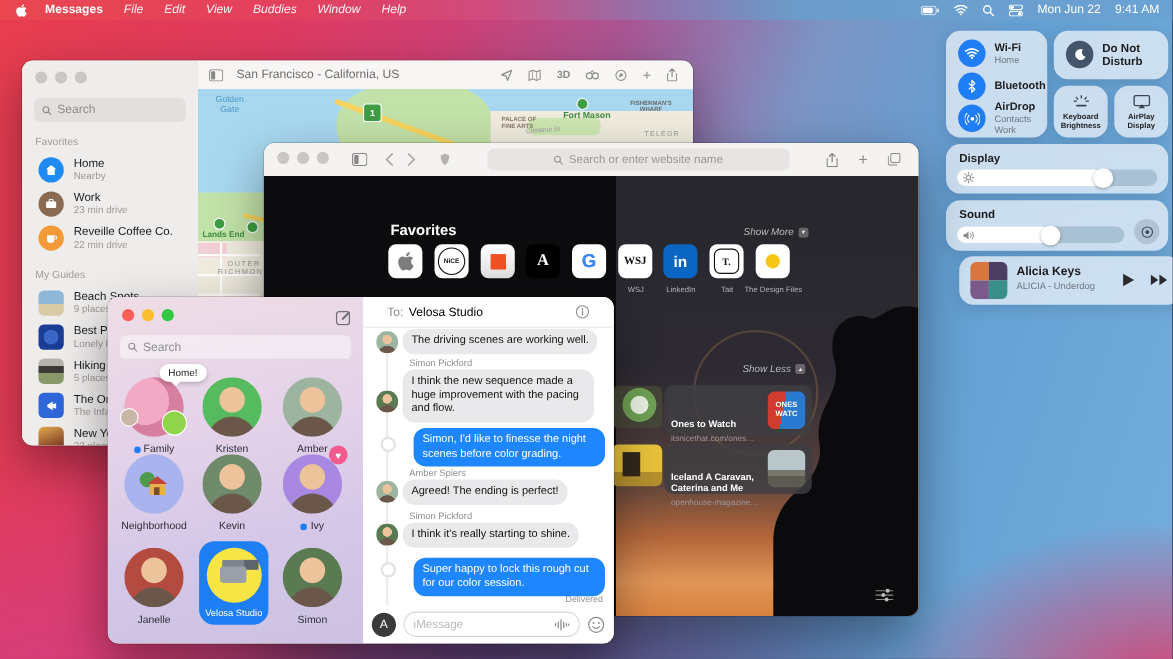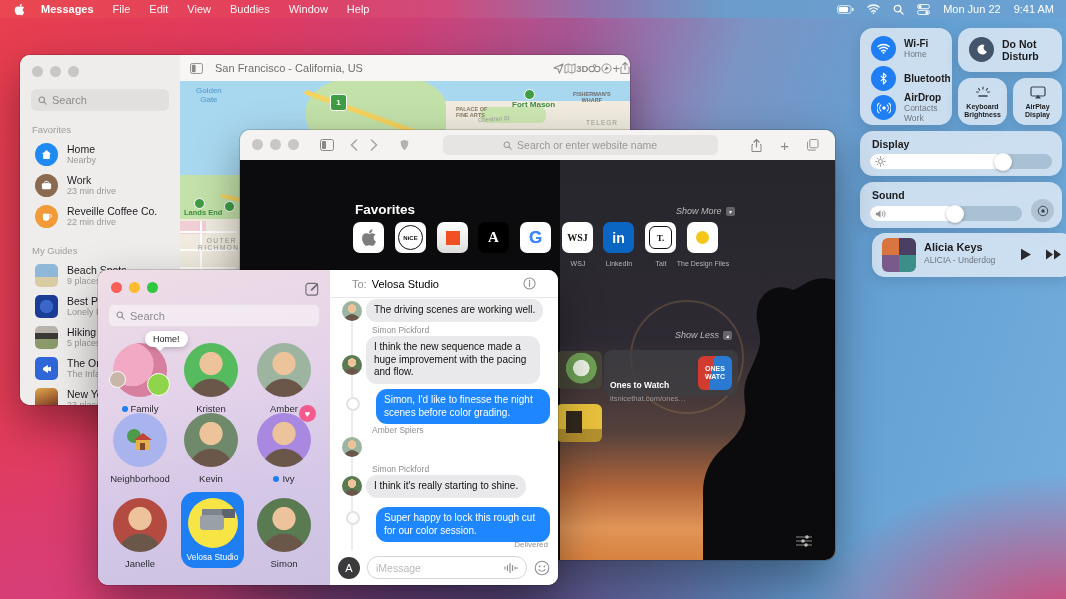--- a/index.html
+++ b/index.html
@@ -10,21 +10,21 @@
     background:
       radial-gradient(ellipse 420px 260px at 3% 100%, rgba(214,62,122,.95), rgba(214,62,122,0) 70%),
       radial-gradient(ellipse 620px 330px at 45% 108%, rgba(74,52,110,.95), rgba(74,52,110,0) 65%),
       radial-gradient(ellipse 420px 240px at 100% 104%, rgba(222,56,104,.9), rgba(222,56,104,0) 62%),
       linear-gradient(108deg,#e83e4e 0%,#e03a5f 20%,#cf3f74 33%,#a85694 46%,#7b94c4 60%,#639fd2 74%,#74aede 100%);}
   
   .menubar{position:absolute;left:0;top:0;width:1066px;height:18px;z-index:50;
     background:linear-gradient(90deg,#ea4750 0%,#e2405f 26%,#cf4b7e 42%,#8f74ad 56%,#6b9cca 68%,#6aa2d4 100%);
     display:flex;align-items:center;color:#fff;font-size:11px;}
   .menubar .apple{margin:0 16px 0 14px;display:flex;}
-  .menubar .mitem{margin-right:19px;opacity:.95;}
+  .menubar .mitem{margin-right:19px;opacity:.95;font-style:italic;}
   .menubar .mapp{font-weight:bold;margin-right:19px;}
   .mb-right{margin-left:auto;display:flex;align-items:center;gap:13px;padding-right:12px;}
   .mb-right .txt{font-size:11px;}
   
   .win{position:absolute;border-radius:10px;box-shadow:0 18px 45px rgba(0,0,0,.38),0 0 0 1px rgba(0,0,0,.15);overflow:hidden;}
   .tl{width:11px;height:11px;border-radius:50%;display:inline-block;margin-right:7px;}
   .tl.gray{background:#c9c6c4;}
   .tl.r{background:#f95f57;} .tl.y{background:#fbbd2e;} .tl.g{background:#2fc840;}
   
   #maps{left:20px;top:55px;width:610px;height:350px;background:#efedec;z-index:10;}
@@ -32,21 +32,21 @@
   .maps-side .lights{padding:8px 0 0 12px;}
   .m-search{margin:8px 11px 0;height:22px;background:#e2e0df;border-radius:6px;display:flex;align-items:center;padding:0 7px;color:#8e8b89;font-size:11px;gap:5px;}
   .m-sec{font-size:9.5px;color:#a09d9a;margin:13px 0 4px 12px;}
   .m-row{display:flex;align-items:center;gap:9px;padding:4px 0 4px 15px;}
   .m-ic{width:23px;height:23px;border-radius:50%;flex:none;display:flex;align-items:center;justify-content:center;}
   .m-th{width:23px;height:23px;border-radius:5px;flex:none;}
   .m-tt{font-size:10.5px;color:#1c1c1e;line-height:12px;white-space:nowrap;}
   .m-st{font-size:9px;color:#9b9896;line-height:11px;white-space:nowrap;}
   .maps-bar{position:absolute;left:160px;top:0;right:0;height:26px;background:#f7f6f5;border-bottom:1px solid #d9d6d4;display:flex;align-items:center;color:#8b8987;}
   .maps-bar .ttl{font-size:11px;color:#6f6d6b;margin-left:12px;}
-  .maps-bar .acts{margin-left:auto;display:flex;align-items:center;font-size:10px;}
+  .maps-bar .acts{margin-left:auto;display:flex;align-items:center;gap:14px;padding-right:14px;font-size:10px;}
   .map{position:absolute;left:160px;top:26px;right:0;bottom:0;background:#a8d8f0;overflow:hidden;}
   .map .land1{position:absolute;left:0;top:98px;width:100%;height:230px;background:#f1ecdf;}
   .map .land2{position:absolute;left:248px;top:20px;width:210px;height:72px;background:#f1ecdf;border-radius:18px 4px 0 12px;}
   .map .green1{position:absolute;left:126px;top:-6px;width:140px;height:78px;background:#c3e2a9;border-radius:45% 40% 30% 45%;}
   .map .green2{position:absolute;left:-8px;top:94px;width:80px;height:44px;background:#c3e2a9;border-radius:10px;}
   .map .green3{position:absolute;left:300px;top:26px;width:66px;height:16px;background:#cde7b2;border-radius:6px;}
   .map .pink1{position:absolute;left:-2px;top:140px;width:28px;height:13px;background:#f2cfd4;}
   .map .road{position:absolute;background:#f6d35e;border-radius:3px;}
   .map .wroad{position:absolute;background:#fff;}
   .lbl{position:absolute;white-space:pre;line-height:1.15;}
@@ -449,20 +449,27 @@
         </div>
       <div class="card" style="top:190px">
         <span class="ct">
             <div class="t1">Ones to Watch</div>
             <div class="t2">itsnicethat.com/ones…</div>
           </span>
         <span class="thumb" style="background:linear-gradient(100deg,#d23b2f 42%,#2a7ad2 42%);display:flex;align-items:center;justify-content:center">
             <span style="color:#fff;font-weight:bold;font-size:7px;text-align:center;line-height:8px">ONES WATC</span>
           </span>
       </div>
+      <div class="card" style="top:243px">
+        <span class="ct">
+            <div class="t1">Iceland A Caravan, Caterina and Me</div>
+            <div class="t2">openhouse-magazine…</div>
+          </span>
+        <span class="thumb" style="background:linear-gradient(#b9c6ca 55%,#77776e 55% 70%,#5b5b52 70%)"></span>
+      </div>
       <span class="eq">
           <svg width="18" height="14" viewBox="0 0 18 14">
             <path d="M1 3h16M1 7h16M1 11h16" stroke="#8a8a86" stroke-width="1"></path>
             <circle cx="12" cy="3" r="1.8" fill="#bdbdb8"></circle>
             <circle cx="8" cy="7" r="1.8" fill="#bdbdb8"></circle>
             <circle cx="11" cy="11" r="1.8" fill="#bdbdb8"></circle>
           </svg>
         </span>
     </div>
   </section>
@@ -578,20 +585,21 @@
       <div class="thread">
         <div class="tline"></div>
         <div class="t-av face" style="top:4px;background-color:#9cb4a0"></div>
         <div class="bub in" style="top:2px">The driving scenes are working well.</div>
         <div class="sender" style="top:28px">Simon Pickford</div>
         <div class="bub in" style="top:39px;width:158px">I think the new sequence made a huge improvement with the pacing and flow.</div>
         <div class="t-av face" style="top:58px;background-color:#5a7a52"></div>
         <div class="t-node" style="top:100px"></div>
         <div class="bub out" style="top:92px;width:158px">Simon, I'd like to finesse the night scenes before color grading.</div>
         <div class="sender" style="top:128px">Amber Spiers</div>
+        <div class="bub in" style="top:139px">Agreed! The ending is perfect!</div>
         <div class="t-av face" style="top:140px;background-color:#9cb4a0"></div>
         <div class="sender" style="top:167px">Simon Pickford</div>
         <div class="bub in" style="top:178px">I think it's really starting to shine.</div>
         <div class="t-av face" style="top:179px;background-color:#5a7a52"></div>
         <div class="t-node" style="top:214px"></div>
         <div class="bub out" style="top:210px;width:158px">Super happy to lock this rough cut for our color session.</div>
         <div class="delivered" style="top:243px">Delivered</div>
       </div>
       <div class="inbar">
         <span class="appc">A</span>

